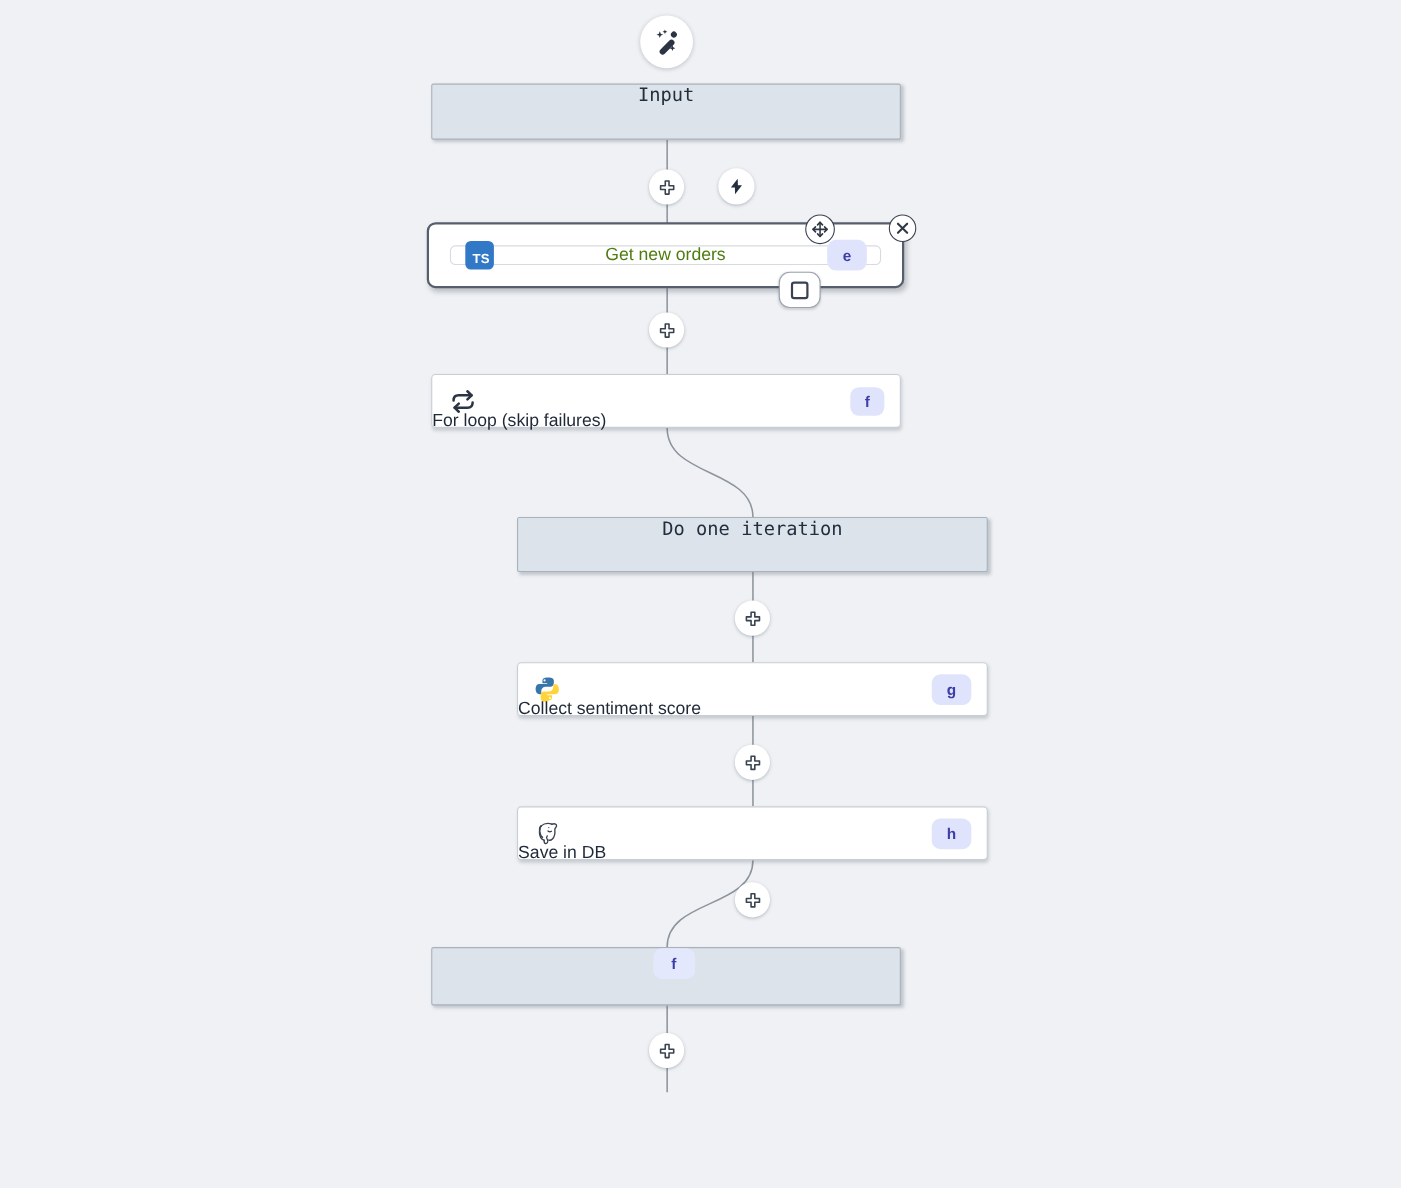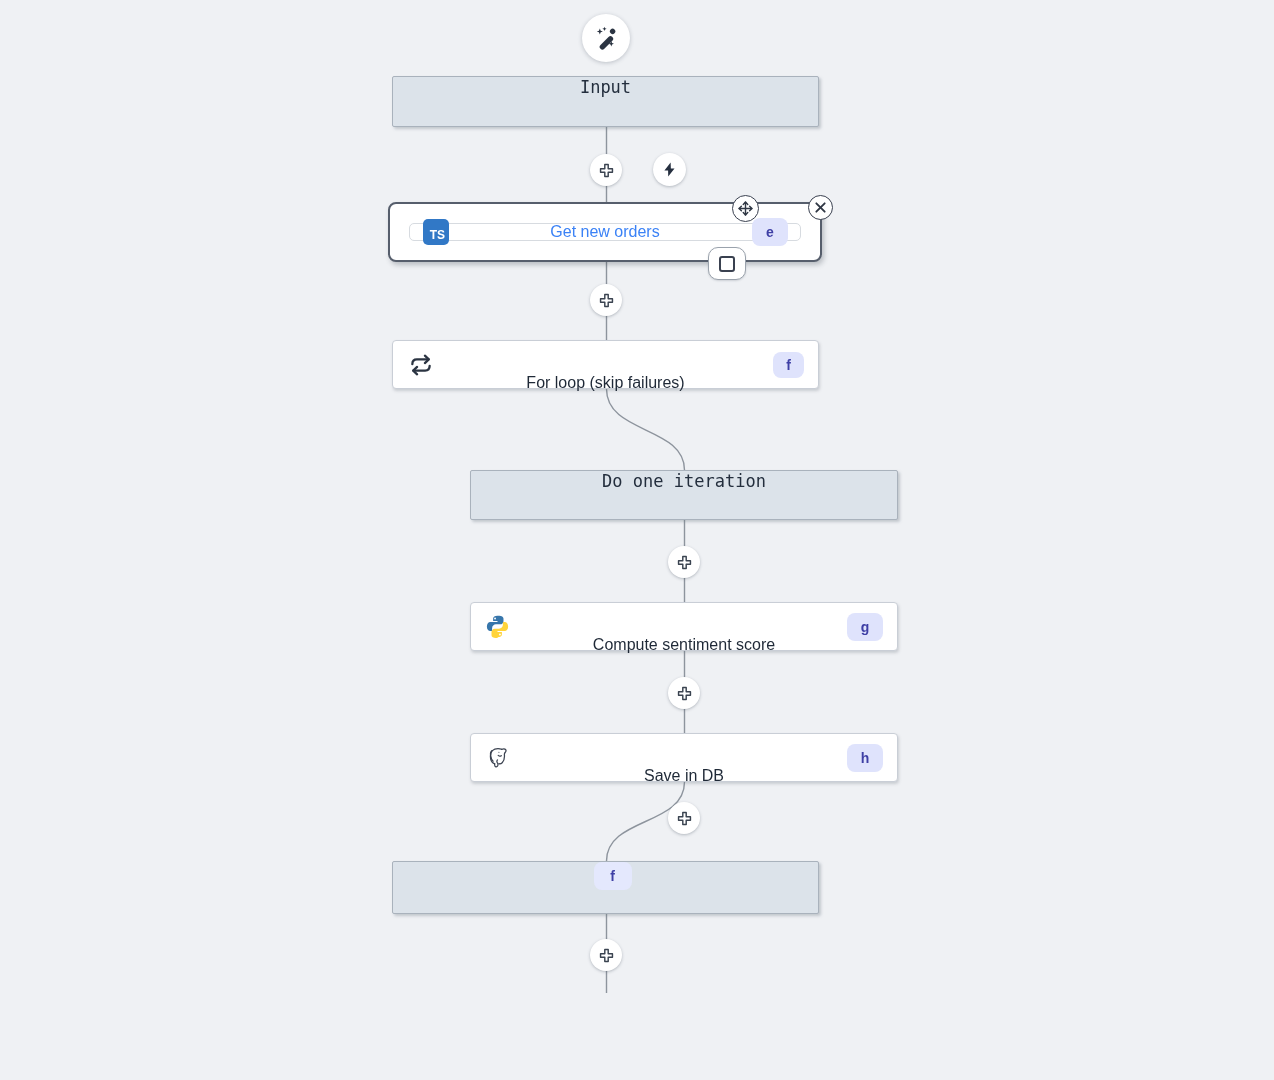--- a/index.html
+++ b/index.html
@@ -18,21 +18,21 @@
     box-shadow: 2px 2px 3px rgba(110,120,132,.35); z-index: 1; cursor: pointer;
   }
 
   
   .node {
     position: absolute; background: #ffffff; border: 1px solid #c9ced6;
     border-radius: 4px; display: flex; align-items: center;
     box-shadow: 1px 2px 3px rgba(90,100,112,.25); z-index: 1; cursor: pointer;
   }
   .node .node-label {
-    position: absolute; left: 0; right: 0; text-align: center;
+    position: absolute; left: 0; right: 0; 
     font-size: 16px; color: #1f2937; margin-top: 36px;
   }
   .node .left-icon { position: absolute; left: 14px; display: flex; align-items: center; }
   .badge {
     position: absolute; right: 14px; width: 36px; height: 28px; border-radius: 8px;
     background: #dfe3fc; color: #3e3fa5; font-weight: bold; font-size: 14px;
     display: flex; align-items: center; justify-content: center; z-index: 2;
   }
 
   
@@ -132,21 +132,21 @@
     </span>
   </div>
 
   <div class="node-selected" style="left:388px; top:202px; width:434px; height:60px;">
     <div class="inner">
       <span class="left-icon" style="position:absolute; left:13px; display:flex;">
         <span class="ts-icon">
             <span>TS</span>
           </span>
       </span>
-      <span class="node-label" style="position:absolute; left:0; right:0; text-align:center; font-size:16px; color:#3b82f6;">Get new orders</span>
+      <span class="node-label" style="position:absolute; left:0; right:0; text-align:center; font-size:16px; color:#4d7c0f;">Get new orders</span>
       <span class="badge" style="right:12px;">e</span>
     </div>
   </div>
 
   <div class="handle-btn" style="left:732px; top:195px; width:27px; height:27px;">
     <span style="display:flex;">
       <svg width="17" height="17" viewBox="0 0 24 24" fill="none" stroke="#2f3744" stroke-width="2" stroke-linecap="round" stroke-linejoin="round">
         <line x1="12" y1="3" x2="12" y2="21"></line>
           <line x1="3" y1="12" x2="21" y2="12"></line>
         <polyline points="8.8,6.2 12,3 15.2,6.2"></polyline>
@@ -203,21 +203,21 @@
 
   <div class="node" style="left:470px; top:602px; width:428px; height:49px;">
     <span class="left-icon">
       <svg width="25" height="25" viewBox="0 0 48 48">
         <path d="M23.8 3.5c-5 0-8.2 2.1-8.2 5.3v4.7h8.4v1.7H10.2C6.4 15.2 3.6 18.5 3.6 23.9c0 5.5 2.8 8.8 6.6 8.8h3.4v-5.4c0-4.1 3.4-7.4 7.5-7.4h8.3c3.4 0 6.1-2.8 6.1-6.1V8.8c0-3.2-3.8-5.3-8-5.3h-3.7z" fill="#3776ab"></path>
         <circle cx="19.3" cy="8.7" r="1.8" fill="#ffffff"></circle>
         <path d="M24.2 44.5c5 0 8.2-2.1 8.2-5.3v-4.7H24v-1.7h13.8c3.8 0 6.6-3.3 6.6-8.7 0-5.5-2.8-8.8-6.6-8.8h-3.4v5.4c0 4.1-3.4 7.4-7.5 7.4h-8.3c-3.4 0-6.1 2.8-6.1 6.1v6.5c0 3.2 3.8 5.3 8 5.3h3.7z" fill="#ffd43b"></path>
         <circle cx="28.7" cy="39.3" r="1.8" fill="#ffffff"></circle>
       </svg>
     </span>
-    <span class="node-label">Compute sentiment score</span>
+    <span class="node-label">Collect sentiment score</span>
     <span class="badge" style="width:36px; height:28px;">g</span>
   </div>
 
   <div class="circle-btn plus-btn" style="left:668px; top:677px;">
     <span style="display:flex;">
       <svg width="17" height="17" viewBox="0 0 20 20">
         <path d="M8 3h4v5h5v4h-5v5H8v-5H3V8h5V3z" fill="#ffffff" stroke="#3a4350" stroke-width="1.7" stroke-linejoin="round"></path>
       </svg>
     </span>
   </div>

